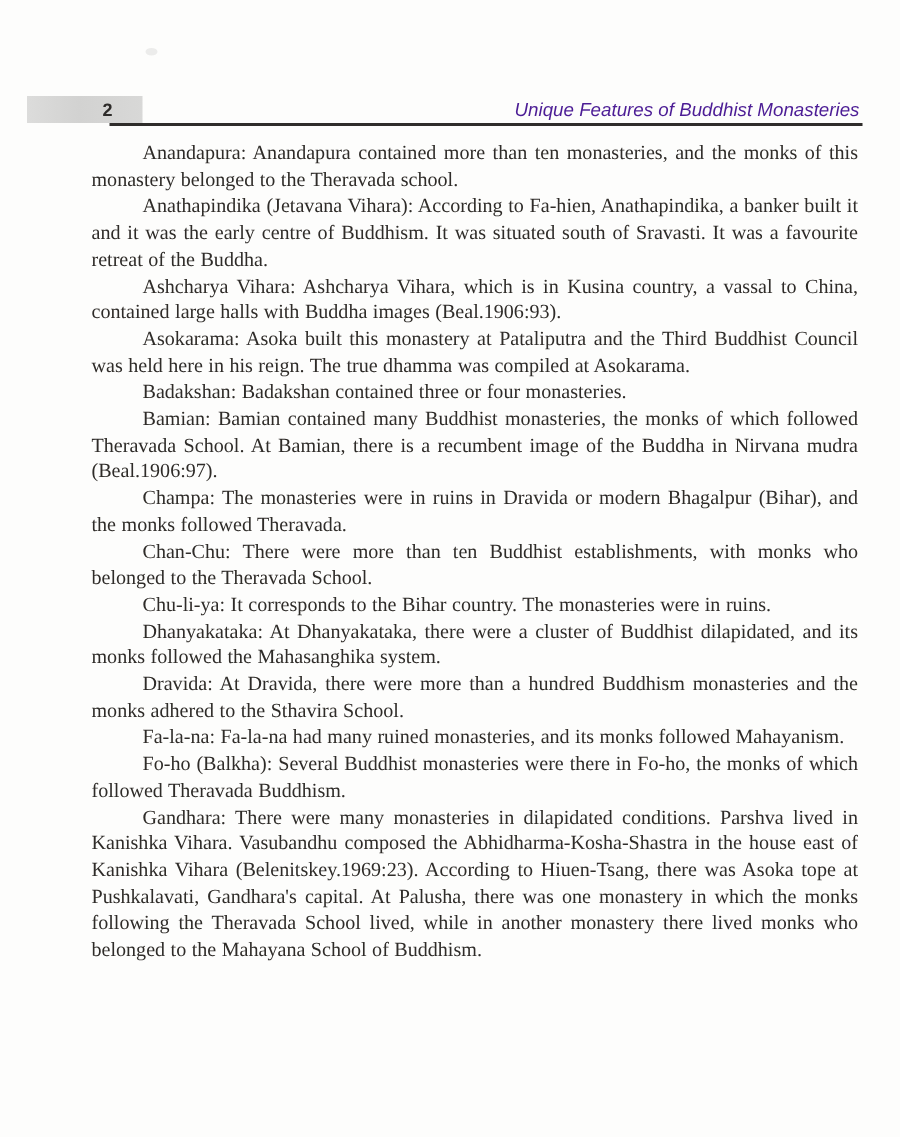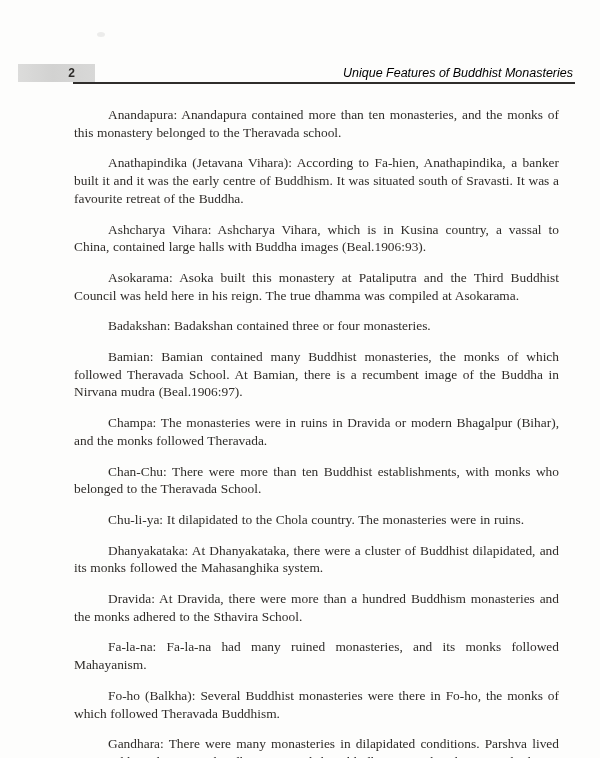--- a/index.html
+++ b/index.html
@@ -46,41 +46,41 @@
     color: #2e2c2a;
     line-height: 1;
   }
   .running-head {
     position: absolute;
     top: 66px;
     right: 27px;
     font-family: "Liberation Sans", sans-serif;
     font-style: italic;
     font-size: 12.5px;
-    color: #000000;
+    color: #4c1d95;
     white-space: nowrap;
   }
   .header-rule {
     position: absolute;
     left: 73px;
     top: 82px;
     width: 502px;
     height: 2px;
     background: #2f2d2b;
   }
   
   .page-body {
     position: absolute;
     left: 61px;
     top: 93px;
     width: 511px;
     color: #2f2c29;
   }
   .para {
-    margin: 13px;
+    margin: 0;
     font-size: 13.4px;
     line-height: 17.7px;
     text-align: justify;
     text-indent: 34px;
     word-spacing: 0.3px;
   }
 </style>
 </head>
 <body>
 
@@ -98,21 +98,21 @@
 
   <div class="page-body">
       <p class="para">Anandapura: Anandapura contained more than ten monasteries, and the monks of this monastery belonged to the Theravada school.</p>
       <p class="para">Anathapindika (Jetavana Vihara): According to Fa-hien, Anathapindika, a banker built it and it was the early centre of Buddhism. It was situated south of Sravasti. It was a favourite retreat of the Buddha.</p>
       <p class="para">Ashcharya Vihara: Ashcharya Vihara, which is in Kusina country, a vassal to China, contained large halls with Buddha images (Beal.1906:93).</p>
       <p class="para">Asokarama: Asoka built this monastery at Pataliputra and the Third Buddhist Council was held here in his reign. The true dhamma was compiled at Asokarama.</p>
       <p class="para">Badakshan: Badakshan contained three or four monasteries.</p>
       <p class="para">Bamian: Bamian contained many Buddhist monasteries, the monks of which followed Theravada School. At Bamian, there is a recumbent image of the Buddha in Nirvana mudra (Beal.1906:97).</p>
       <p class="para">Champa: The monasteries were in ruins in Dravida or modern Bhagalpur (Bihar), and the monks followed Theravada.</p>
       <p class="para">Chan-Chu: There were more than ten Buddhist establishments, with monks who belonged to the Theravada School.</p>
-      <p class="para">Chu-li-ya: It dilapidated to the Chola country. The monasteries were in ruins.</p>
+      <p class="para">Chu-li-ya: It corresponds to the Bihar country. The monasteries were in ruins.</p>
       <p class="para">Dhanyakataka: At Dhanyakataka, there were a cluster of Buddhist dilapidated, and its monks followed the Mahasanghika system.</p>
       <p class="para">Dravida: At Dravida, there were more than a hundred Buddhism monasteries and the monks adhered to the Sthavira School.</p>
       <p class="para">Fa-la-na: Fa-la-na had many ruined monasteries, and its monks followed Mahayanism.</p>
       <p class="para">Fo-ho (Balkha): Several Buddhist monasteries were there in Fo-ho, the monks of which followed Theravada Buddhism.</p>
       <p class="para">Gandhara: There were many monasteries in dilapidated conditions. Parshva lived in Kanishka Vihara. Vasubandhu composed the Abhidharma-Kosha-Shastra in the house east of Kanishka Vihara (Belenitskey.1969:23). According to Hiuen-Tsang, there was Asoka tope at Pushkalavati, Gandhara's capital. At Palusha, there was one monastery in which the monks following the Theravada School lived, while in another monastery there lived monks who belonged to the Mahayana School of Buddhism.</p>
     </div>
 
 </div>
 
 </body></html>

